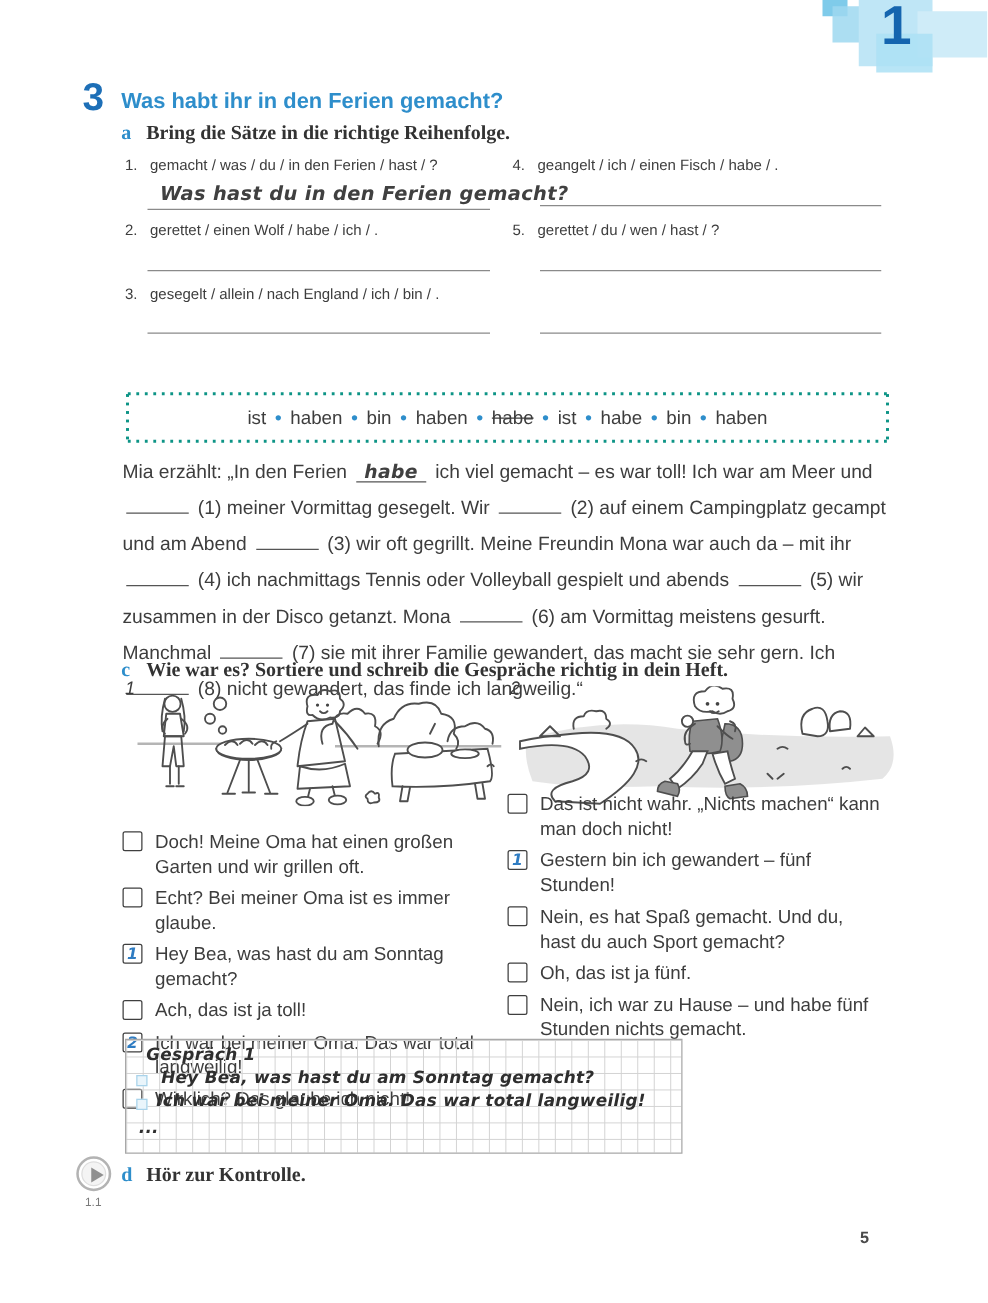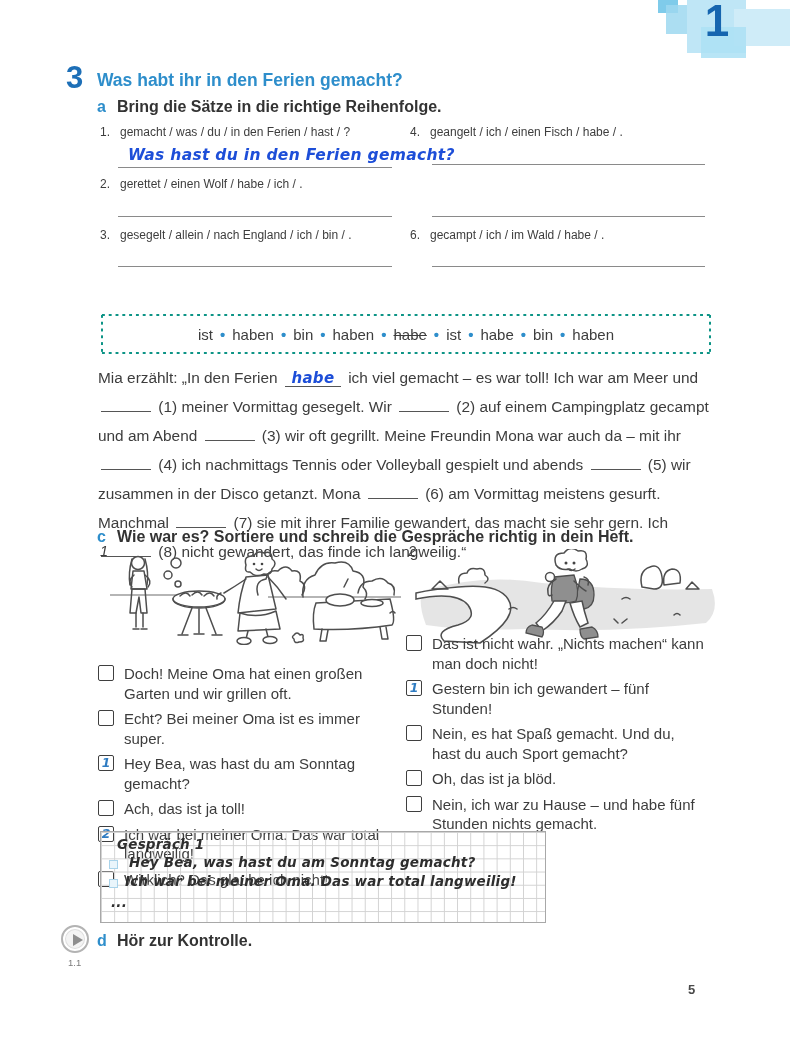--- a/index.html
+++ b/index.html
@@ -9,28 +9,28 @@
   
   .badge-sq{position:absolute;}
   .badge-num{position:absolute;left:688px;top:-4px;width:58px;text-align:center;
              font-size:44px;font-weight:700;color:#1565af;z-index:5;}
 
   
   .ex-num{position:absolute;left:66px;top:60px;font-size:31px;font-weight:700;color:#1d6fb7;}
   .ex-title{position:absolute;left:97px;top:70px;font-size:17.5px;font-weight:700;color:#2e8ecb;}
   .sec-letter{font-size:16px;font-weight:700;color:#2e8ecb;display:inline-block;width:20px;}
   .sec-title{font-size:16px;font-weight:700;color:#333;}
-  .sec-row{position:absolute;left:97px;white-space:nowrap;}
+  .sec-row{position:absolute;left:97px;white-space:nowrap;font-family:Liberation Serif, serif;}
 
   
   .sa-item{position:absolute;font-size:12px;color:#3d3d3d;white-space:nowrap;}
   .sa-num{display:inline-block;width:20px;}
   .ans-line{position:absolute;border-top:1.3px solid #8a8a8a;height:0;}
   .hand{font-family:"DejaVu Sans",sans-serif;font-style:italic;font-weight:700;
-        color:#1d4ed8;letter-spacing:.3px;}
+        color:#404040;letter-spacing:.3px;}
   .sa-answer{position:absolute;font-size:15.5px;}
 
   
   .word-box{position:absolute;left:100px;top:313px;width:612px;height:42px;
     background-image:
       radial-gradient(circle,#0d9486 1.4px,transparent 1.5px),
       radial-gradient(circle,#0d9486 1.4px,transparent 1.5px),
       radial-gradient(circle,#0d9486 1.4px,transparent 1.5px),
       radial-gradient(circle,#0d9486 1.4px,transparent 1.5px);
     background-size:6.8px 4.2px,6.8px 4.2px,4.2px 6.8px,4.2px 6.8px;
@@ -119,25 +119,25 @@
   <div class="sa-item" style="left:100px;top:228px;">
     <span class="sa-num">3.</span><span>gesegelt / allein / nach England / ich / bin / .</span>
   </div>
   <div class="ans-line" style="left:118px;top:266px;width:274px;"></div>
 
   <div class="sa-item" style="left:410px;top:125px;">
     <span class="sa-num">4.</span><span>geangelt / ich / einen Fisch / habe / .</span>
   </div>
   <div class="ans-line" style="left:432px;top:164px;width:273px;"></div>
 
+  <div class="sa-item" style="left:410px;top:177px;">
+    <span class="sa-num">5.</span><span>gerettet / du / wen / hast / ?</span>
+  </div>
   <div class="ans-line" style="left:432px;top:216px;width:273px;"></div>
 
-  <div class="sa-item" style="left:410px;top:228px;">
-    <span class="sa-num">6.</span><span>gecampt / ich / im Wald / habe / .</span>
-  </div>
   <div class="ans-line" style="left:432px;top:266px;width:273px;"></div>
 
 
   <div class="word-box">
     <span>ist</span>
     <span class="wb-sep">•</span>
     <span>haben</span>
     <span class="wb-sep">•</span>
     <span>bin</span>
     <span class="wb-sep">•</span>
@@ -277,21 +277,21 @@
     <div class="check-item">
       <span class="checkbox">
           <span class="hw-num"></span>
         </span>
       <span class="check-text" style="max-width:278px;">Doch! Meine Oma hat einen großen Garten und wir grillen oft.</span>
     </div>
     <div class="check-item">
       <span class="checkbox">
           <span class="hw-num"></span>
         </span>
-      <span class="check-text">Echt? Bei meiner Oma ist es immer super.</span>
+      <span class="check-text">Echt? Bei meiner Oma ist es immer glaube.</span>
     </div>
     <div class="check-item">
       <span class="checkbox">
           <span class="hw-num">1</span>
         </span>
       <span class="check-text">Hey Bea, was hast du am Sonntag gemacht?</span>
     </div>
     <div class="check-item">
       <span class="checkbox">
           <span class="hw-num"></span>
@@ -328,21 +328,21 @@
     <div class="check-item">
       <span class="checkbox">
           <span class="hw-num"></span>
         </span>
       <span class="check-text" style="max-width:268px;">Nein, es hat Spaß gemacht. Und du, hast du auch Sport gemacht?</span>
     </div>
     <div class="check-item">
       <span class="checkbox">
           <span class="hw-num"></span>
         </span>
-      <span class="check-text">Oh, das ist ja blöd.</span>
+      <span class="check-text">Oh, das ist ja fünf.</span>
     </div>
     <div class="check-item">
       <span class="checkbox">
           <span class="hw-num"></span>
         </span>
       <span class="check-text" style="max-width:270px;">Nein, ich war zu Hause – und habe fünf Stunden nichts gemacht.</span>
     </div>
   </div>
 
   <div class="notebook">

